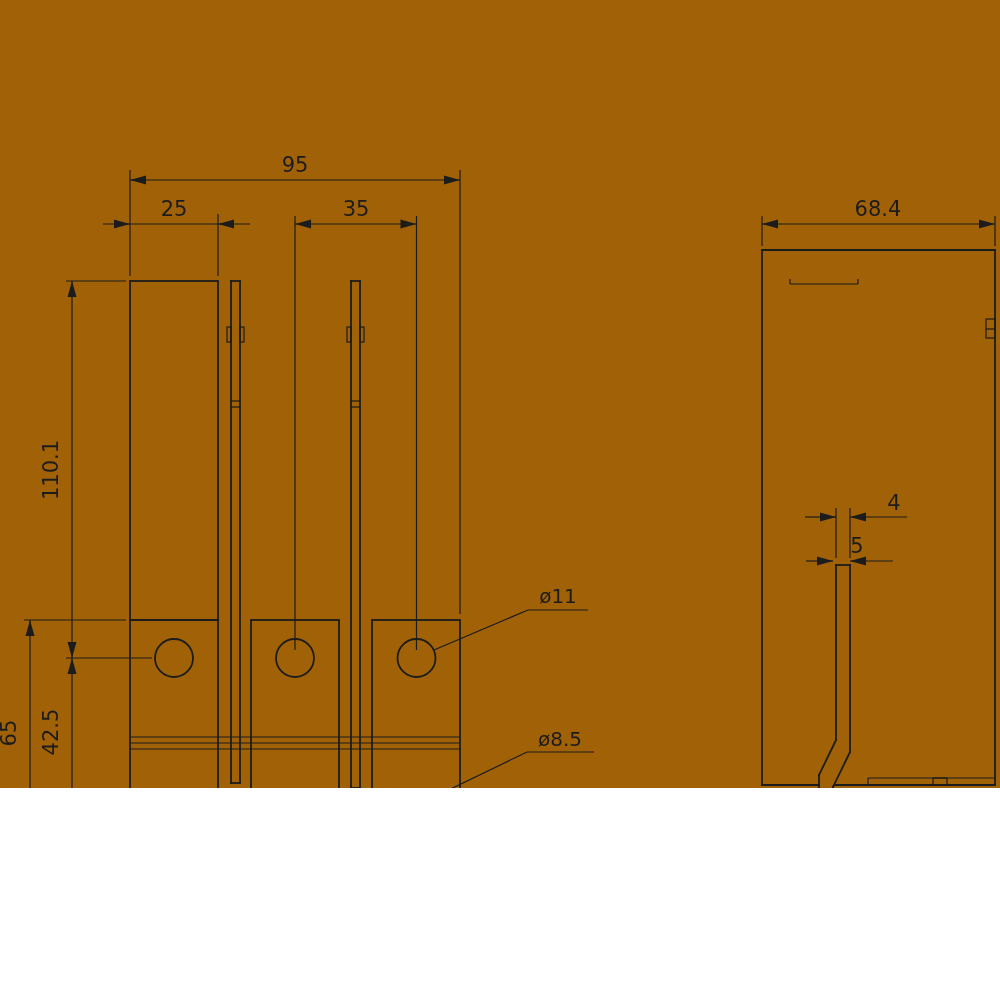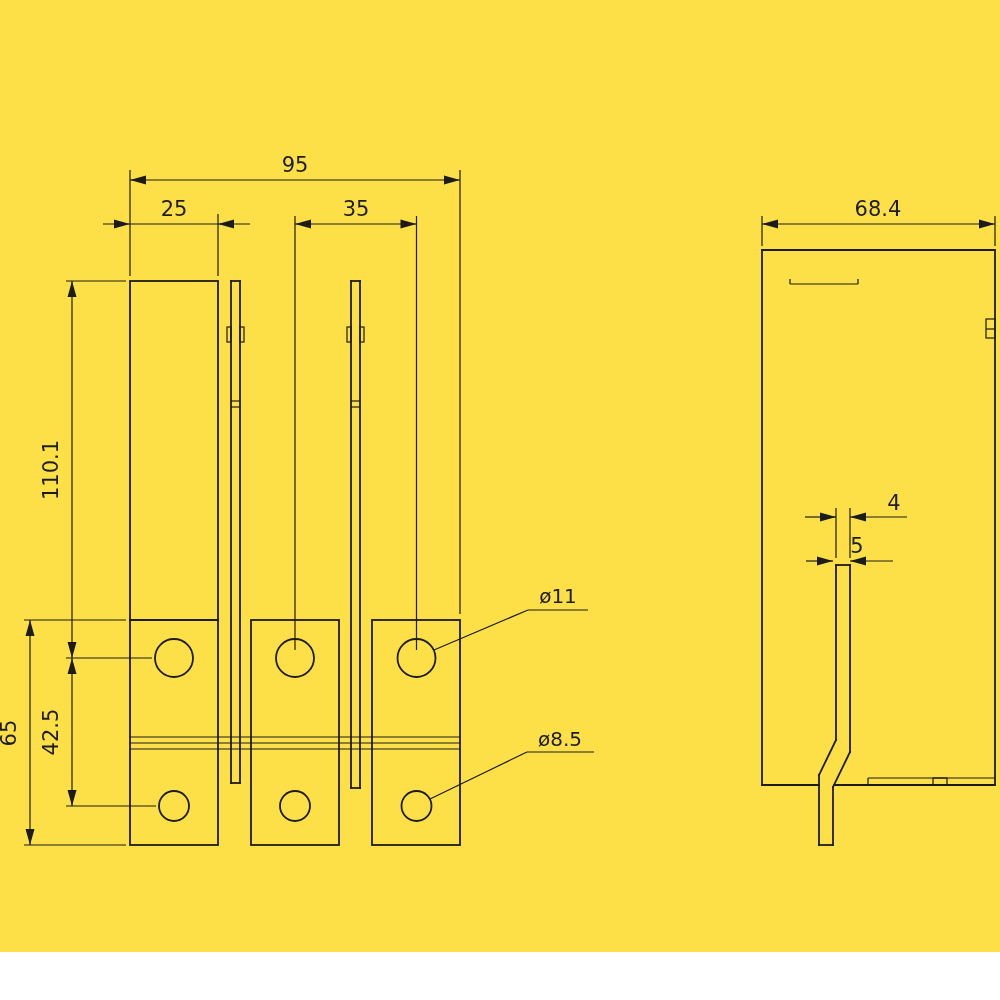--- a/index.html
+++ b/index.html
@@ -1,16 +1,16 @@
 <!DOCTYPE html>
 <html><head>
 <meta charset="utf-8">
 <style>
   html,body{margin:0;padding:0;background:#ffffff;}
-  .stage{position:relative;width:1000px;height:952px;background:#fde047;overflow:hidden;}
+  .stage{position:relative;width:1000px;height:788px;background:#a16207;overflow:hidden;}
   svg{display:block;}
   .part{stroke:#1c1c1c;stroke-width:1.8;fill:none;stroke-linecap:square;}
   .thin{stroke:#1c1c1c;stroke-width:1.2;fill:none;stroke-linecap:butt;}
   .arrow{fill:#1c1c1c;stroke:none;}
   text{font-family:"DejaVu Sans","Liberation Sans",sans-serif;font-size:21px;fill:#1c1c1c;}
   text.small{font-size:20px;}
 </style>
 </head>
 <body>
 

